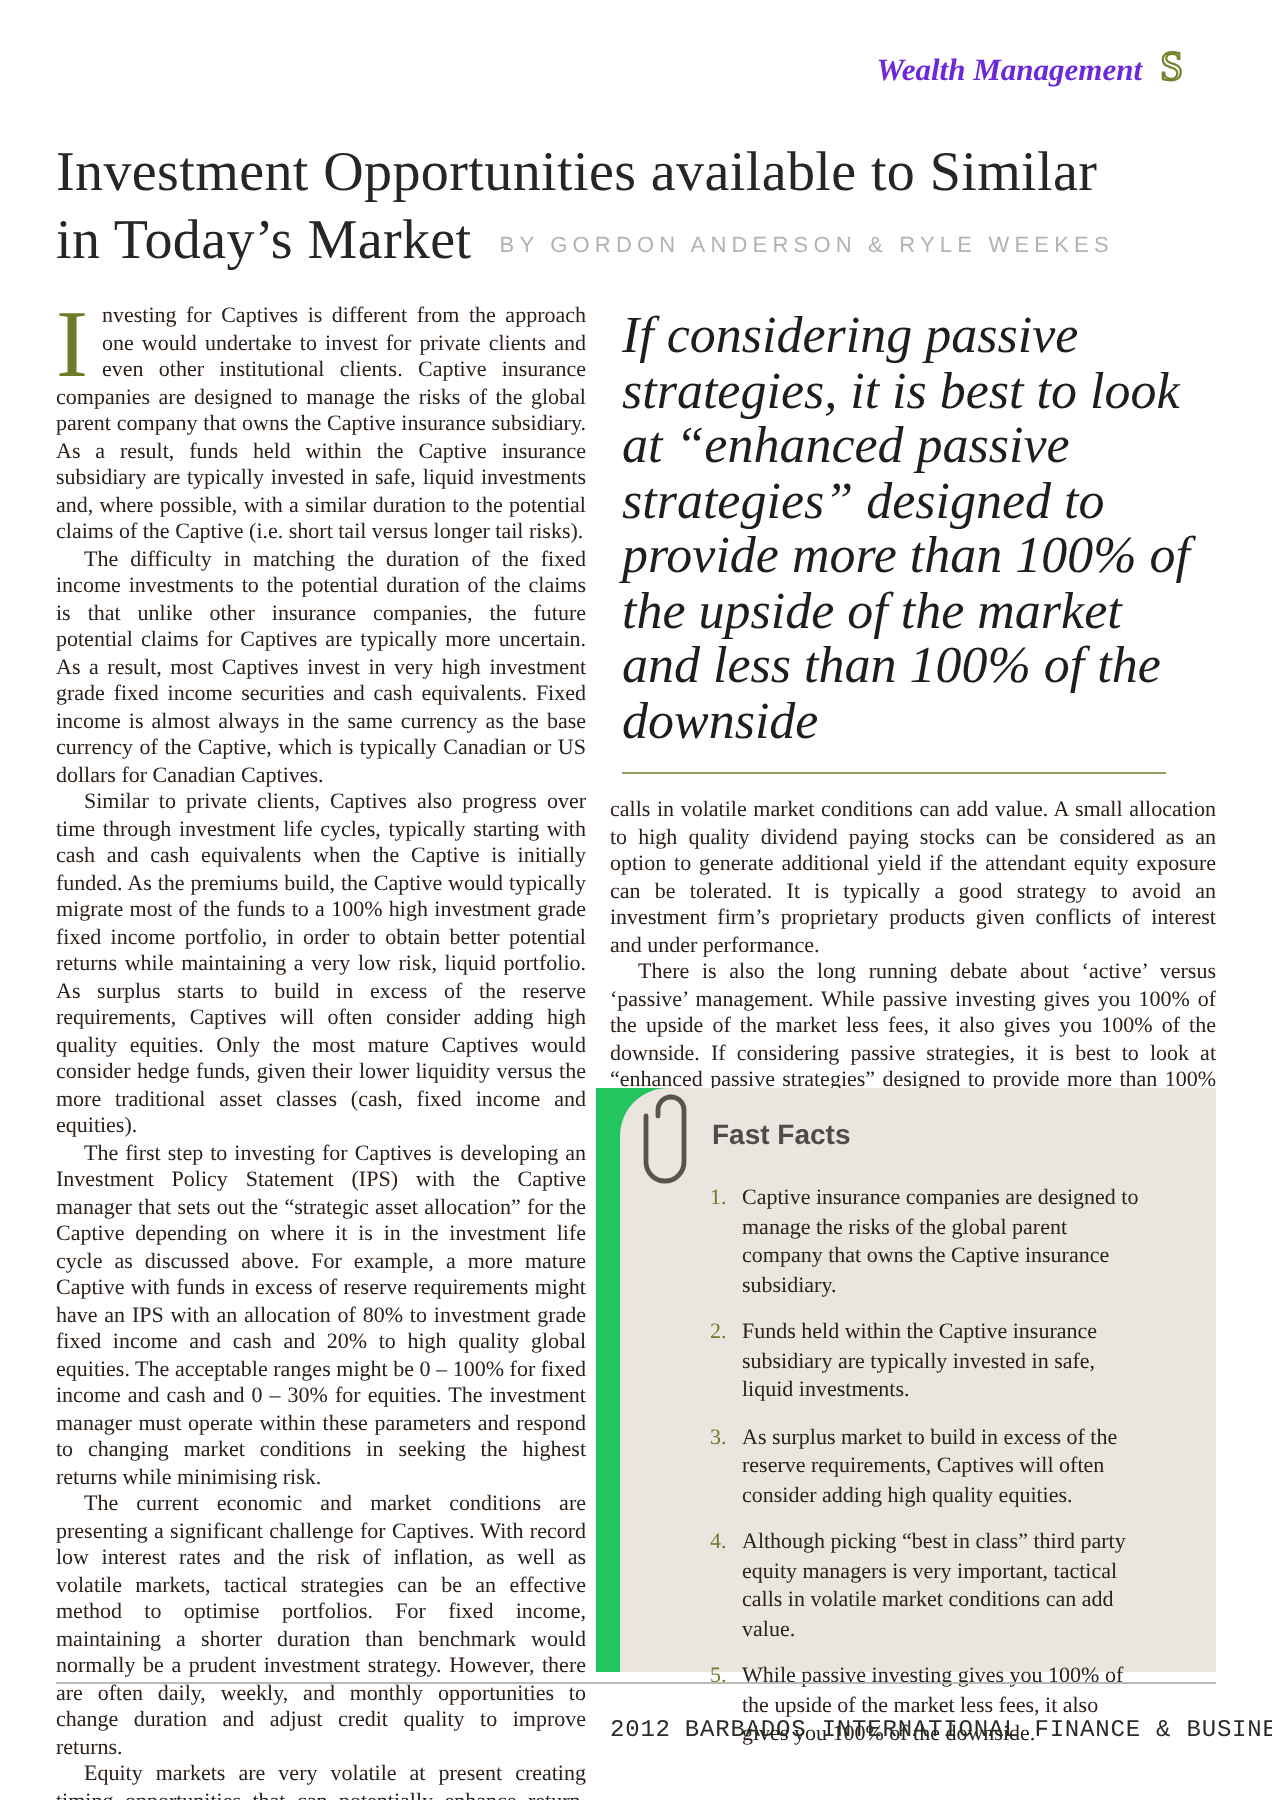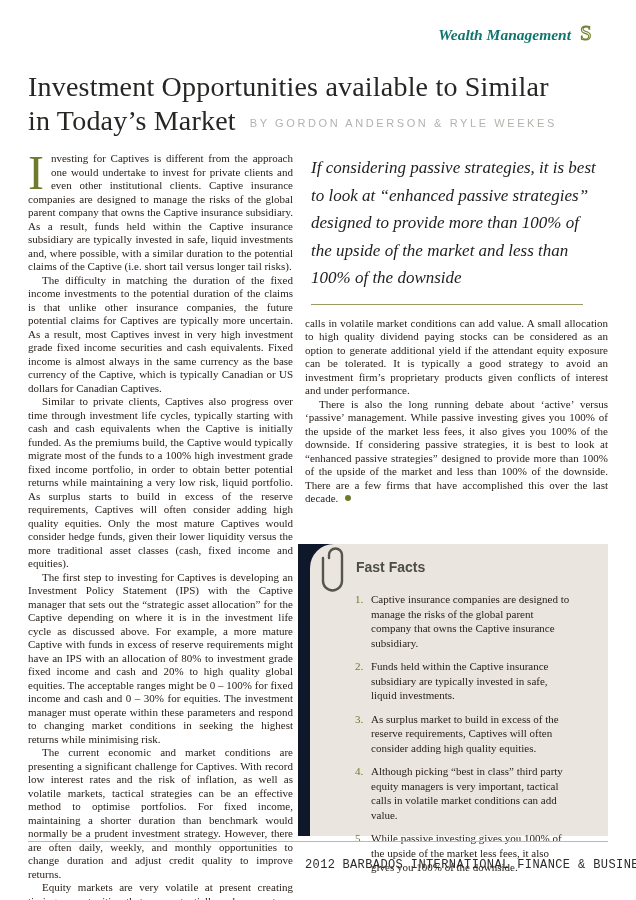--- a/index.html
+++ b/index.html
@@ -13,21 +13,21 @@
   }
 
   
   .masthead {
     position: absolute; top: 20px; right: 39px;
     display: flex; align-items: center; gap: 6px;
   }
   .masthead-label {
     font-family: "Liberation Serif", serif;
     font-style: italic; font-weight: bold;
-    font-size: 15.5px; color: #0f766e;
+    font-size: 15.5px; color: #6d28d9;
   }
 
   
   .title-block { position: absolute; left: 28px; top: 70px; width: 580px; }
   h1.title {
     margin: 0; font-weight: normal;
     font-family: "Liberation Serif", serif;
     font-size: 28px; line-height: 34px; color: #262624;
     letter-spacing: 0.2px;
   }
@@ -52,40 +52,40 @@
     float: left;
     font-size: 48px; line-height: 38px;
     color: #6f7a2b;
     margin: 2px 7px 0 0;
     font-family: "Liberation Serif", serif;
   }
 
   
   .pullquote {
     font-style: italic;
-    font-size: 17px; line-height: 27.5px;
+    font-size: 26px; line-height: 27.5px;
     color: #1e1e1c;
     padding-left: 6px; width: 288px;
     margin-top: 2px;
   }
   .quote-rule {
     border: none; border-top: 1px solid #9c9a63;
     width: 272px; margin: 12px 0 12px 6px; height: 0;
   }
   .end-dot {
     display: inline-block; width: 6px; height: 6px;
     background: #6f7a2b; border-radius: 50%;
     margin-left: 7px; vertical-align: 1px;
   }
 
   
   .fastfacts {
     position: absolute; left: 298px; top: 544px;
     width: 310px; height: 292px;
-    background: #0f172a;
+    background: #22c55e;
   }
   .ff-box {
     position: absolute; left: 12px; top: 0; right: 0; bottom: 0;
     background: #eae6df;
     border-top-left-radius: 24px;
   }
   .clip { position: absolute; left: 6px; top: 0px; }
   .ff-title {
     margin: 0; position: absolute; left: 46px; top: 15px;
     font-family: "Liberation Sans", sans-serif;

